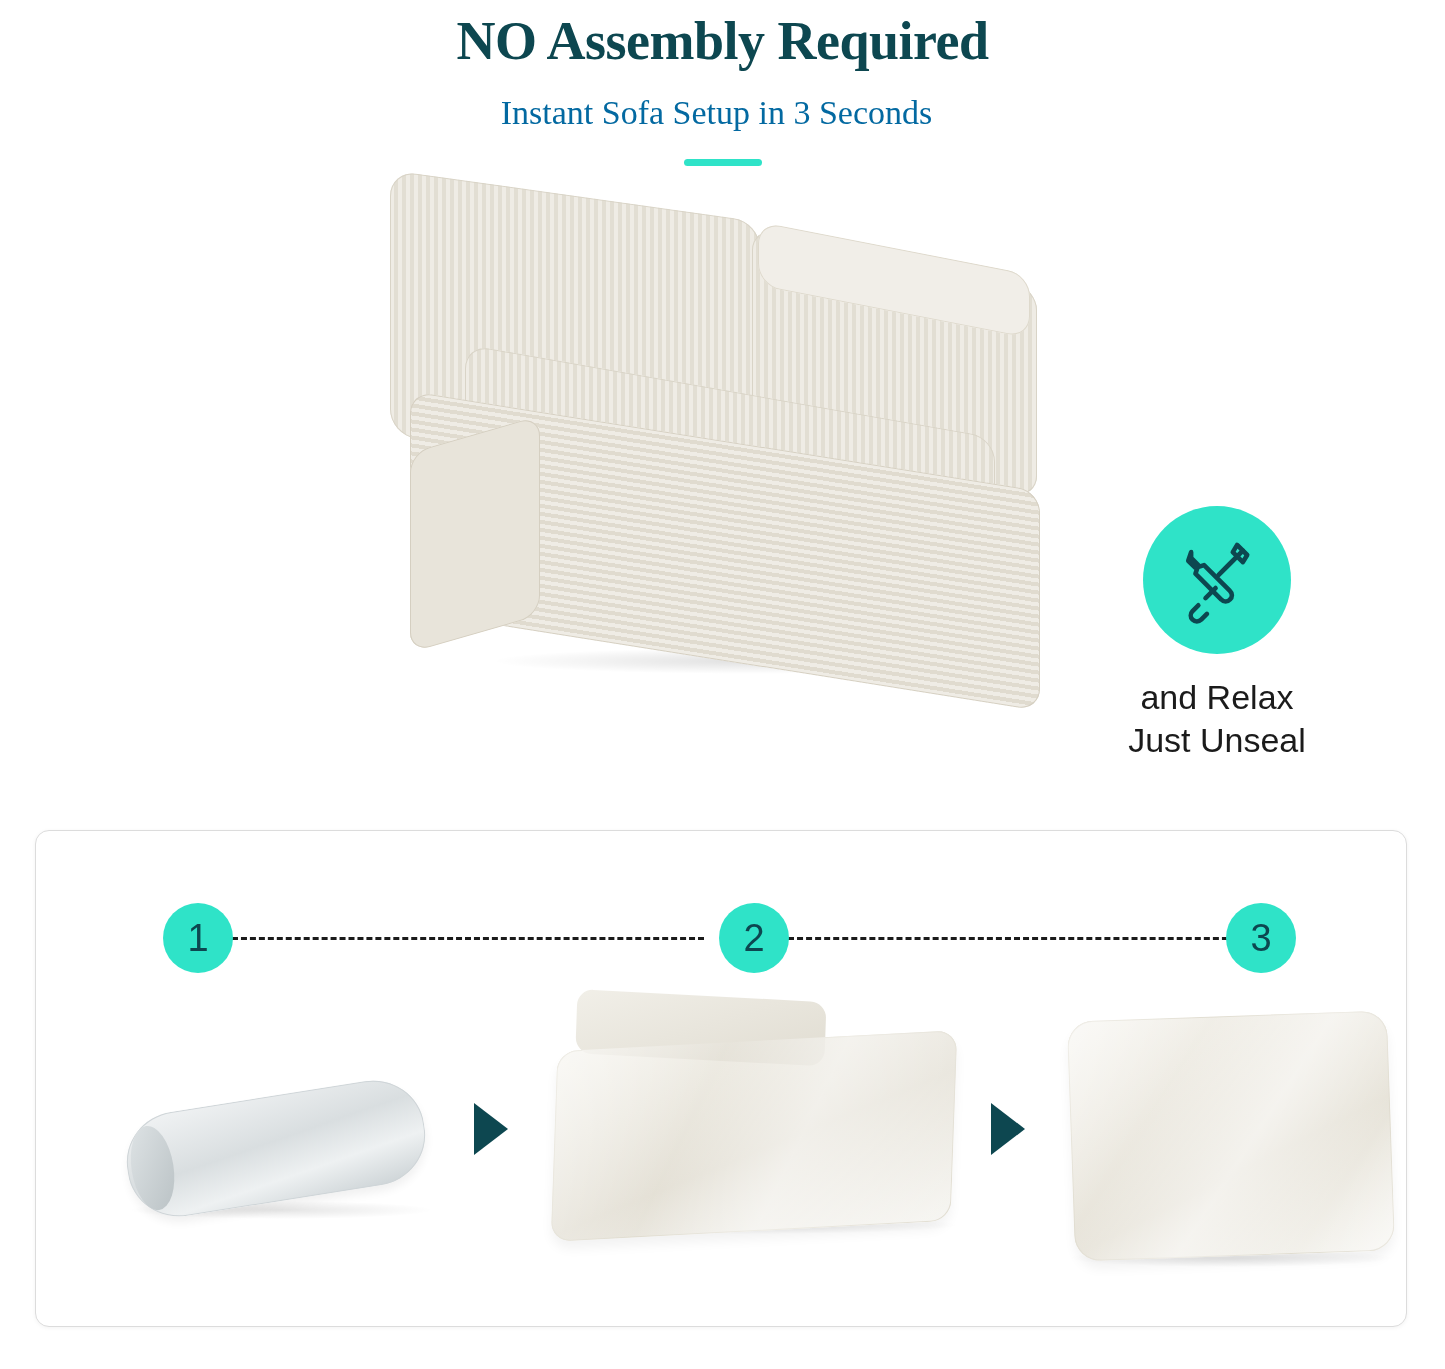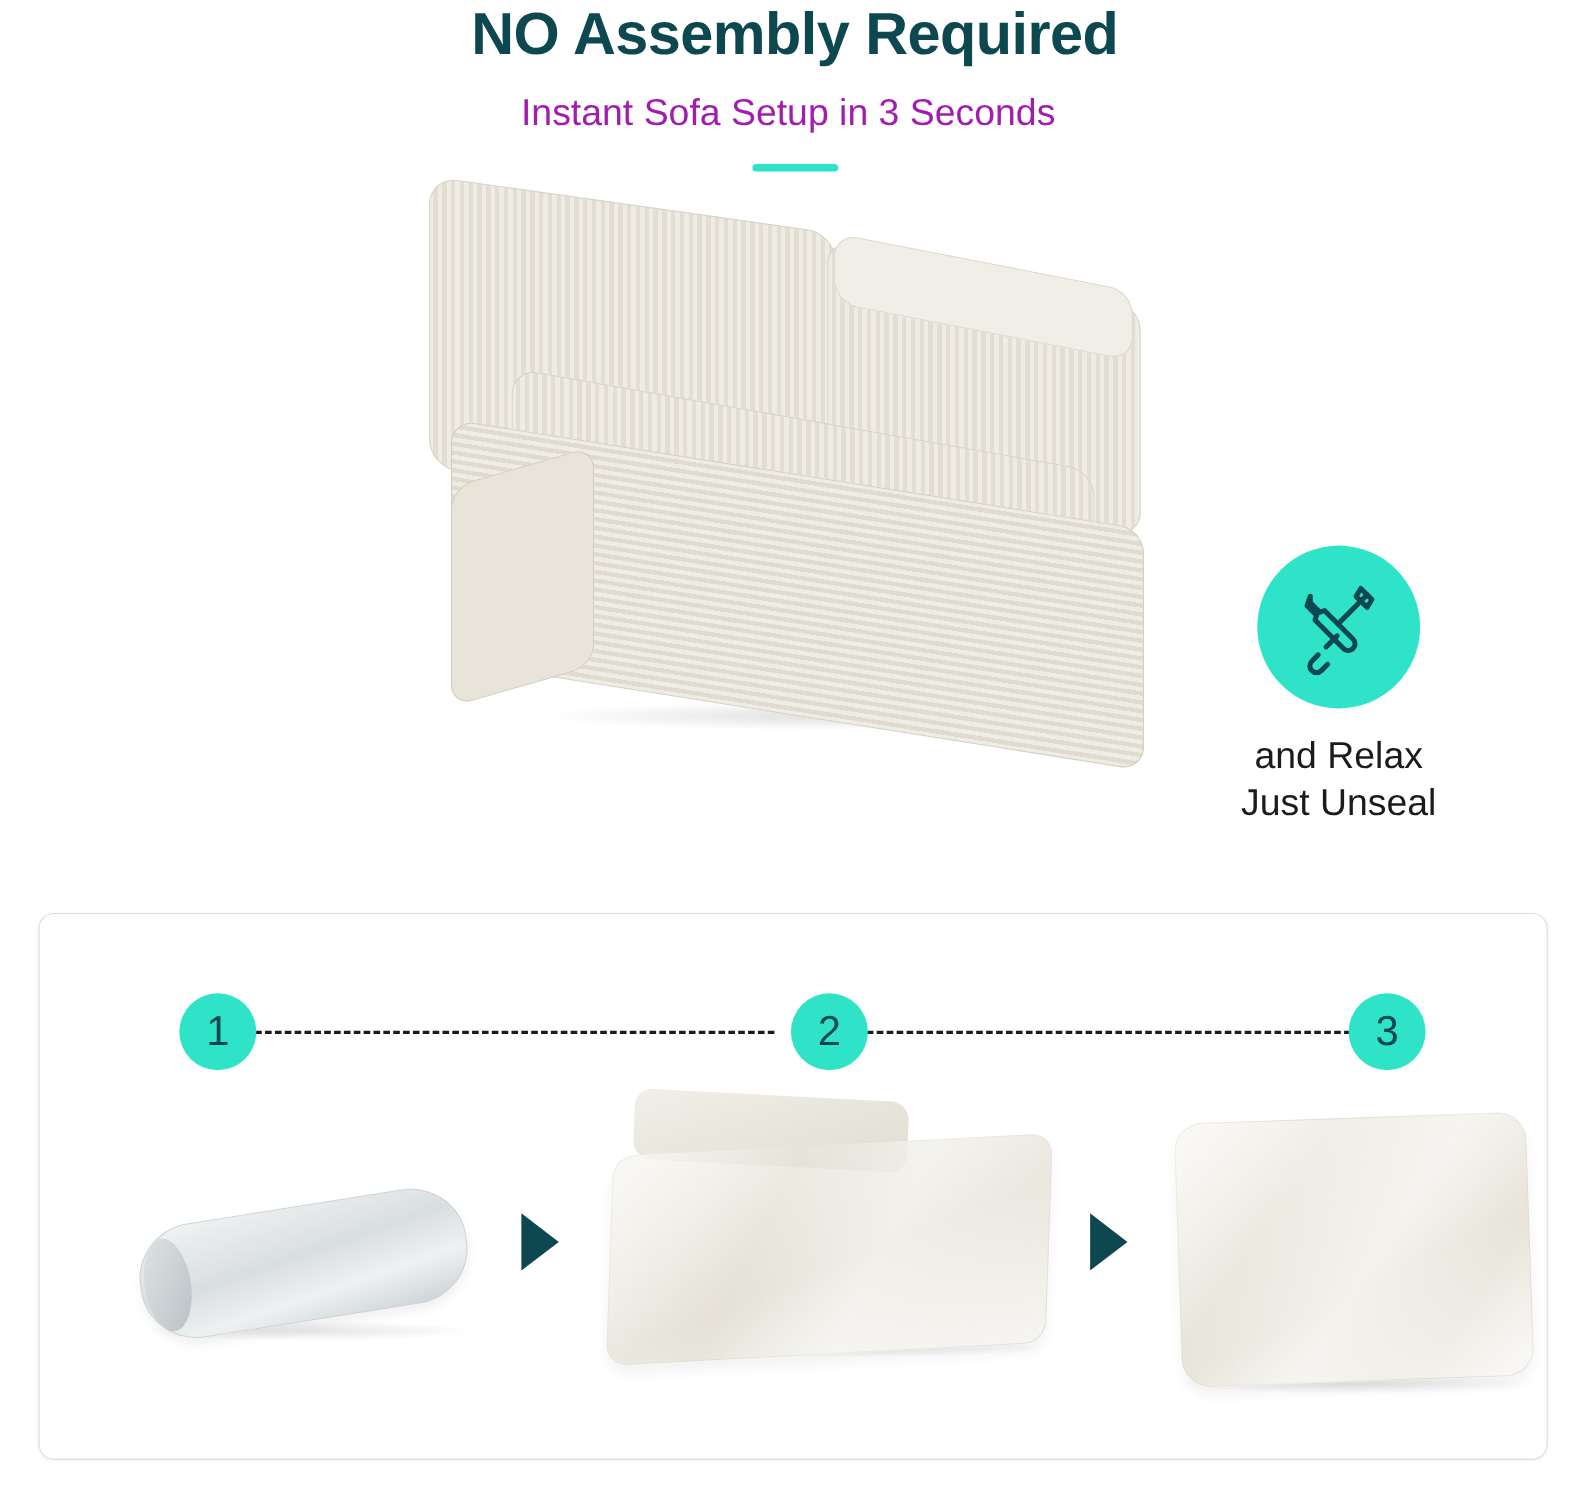--- a/index.html
+++ b/index.html
@@ -12,35 +12,36 @@
     height: 1369px;
     font-family: "Liberation Sans", sans-serif;
     color: #123b42;
     position: relative;
     overflow: hidden;
   }
 
   
   .header {
     width: 100%;
-    padding-top: 2px;
+    padding-top: 12px;
     text-align: center;
+    font-family: Liberation Serif, serif;
   }
   .headline {
     font-size: 54px;
     font-weight: bold;
     color: #0d4750;
     letter-spacing: -0.5px;
     line-height: 1.1;
     margin: 0;
   }
   .subheadline {
     font-size: 34px;
     font-weight: 400;
-    color: #a21caf;
+    color: #0369a1;
     margin: 22px 12px 0 0;
     line-height: 1.2;
   }
   .divider-bar {
     width: 78px;
     height: 7px;
     border-radius: 4px;
     background: #2fe3c8;
     margin: 25px auto 0 auto;
   }

